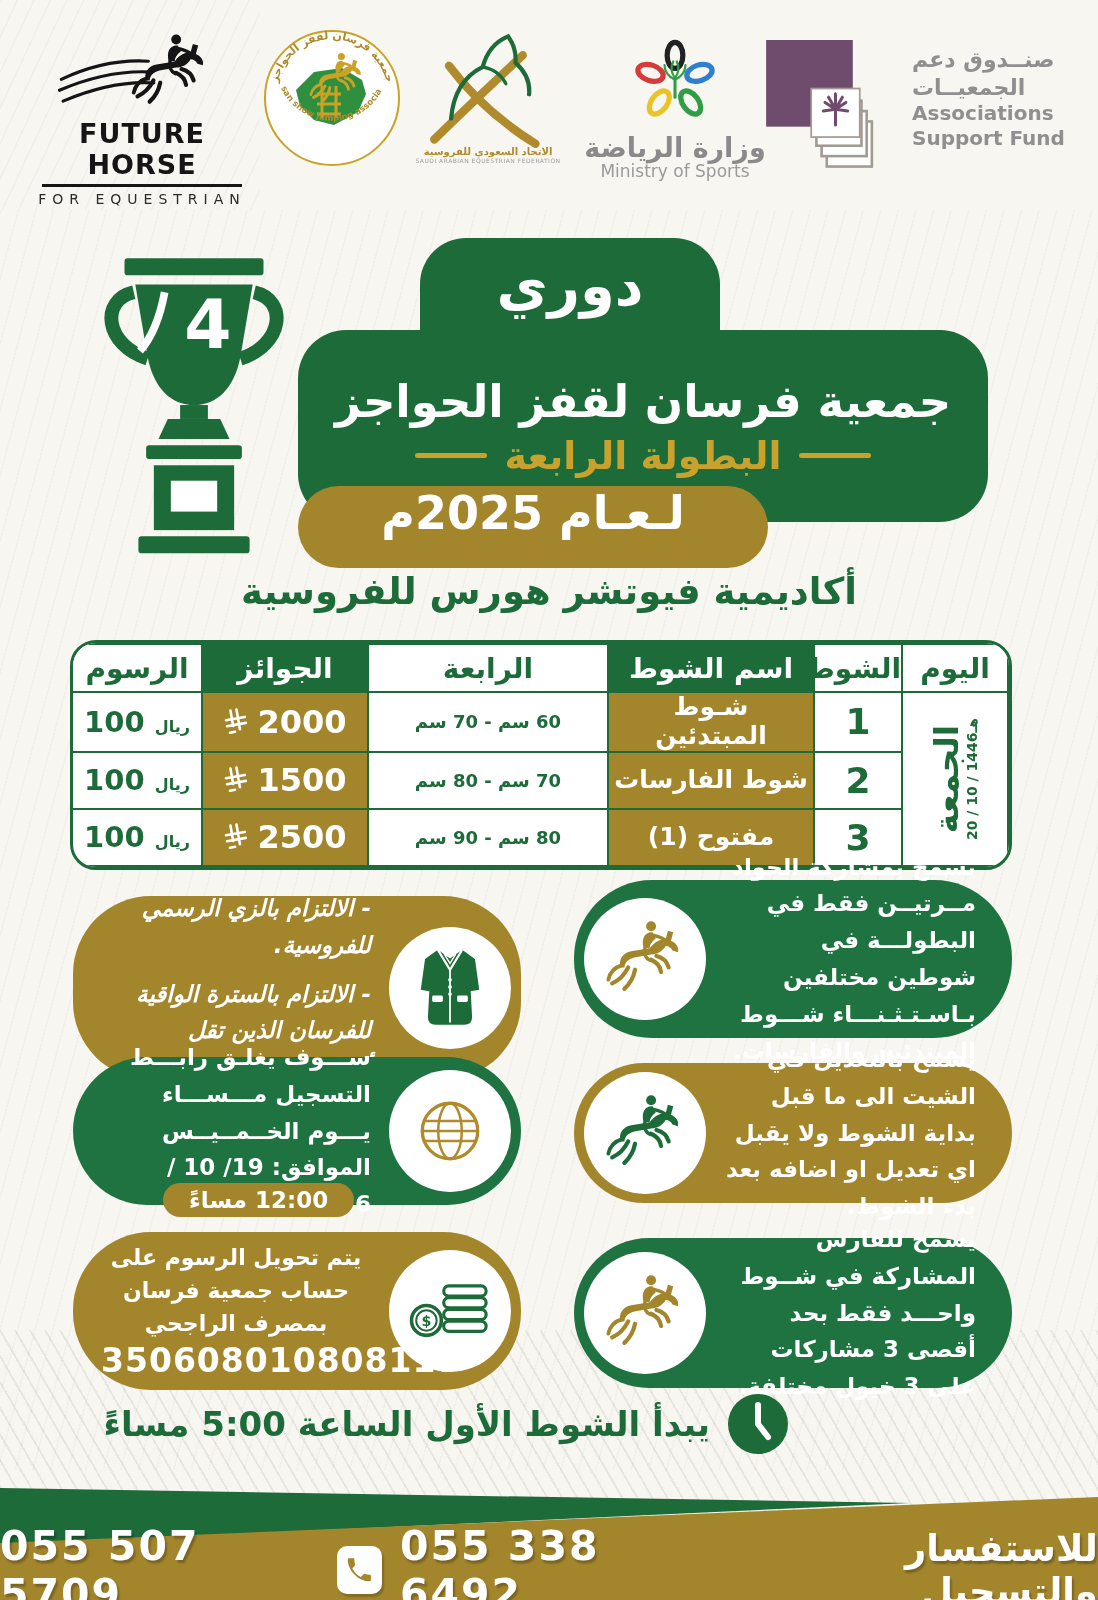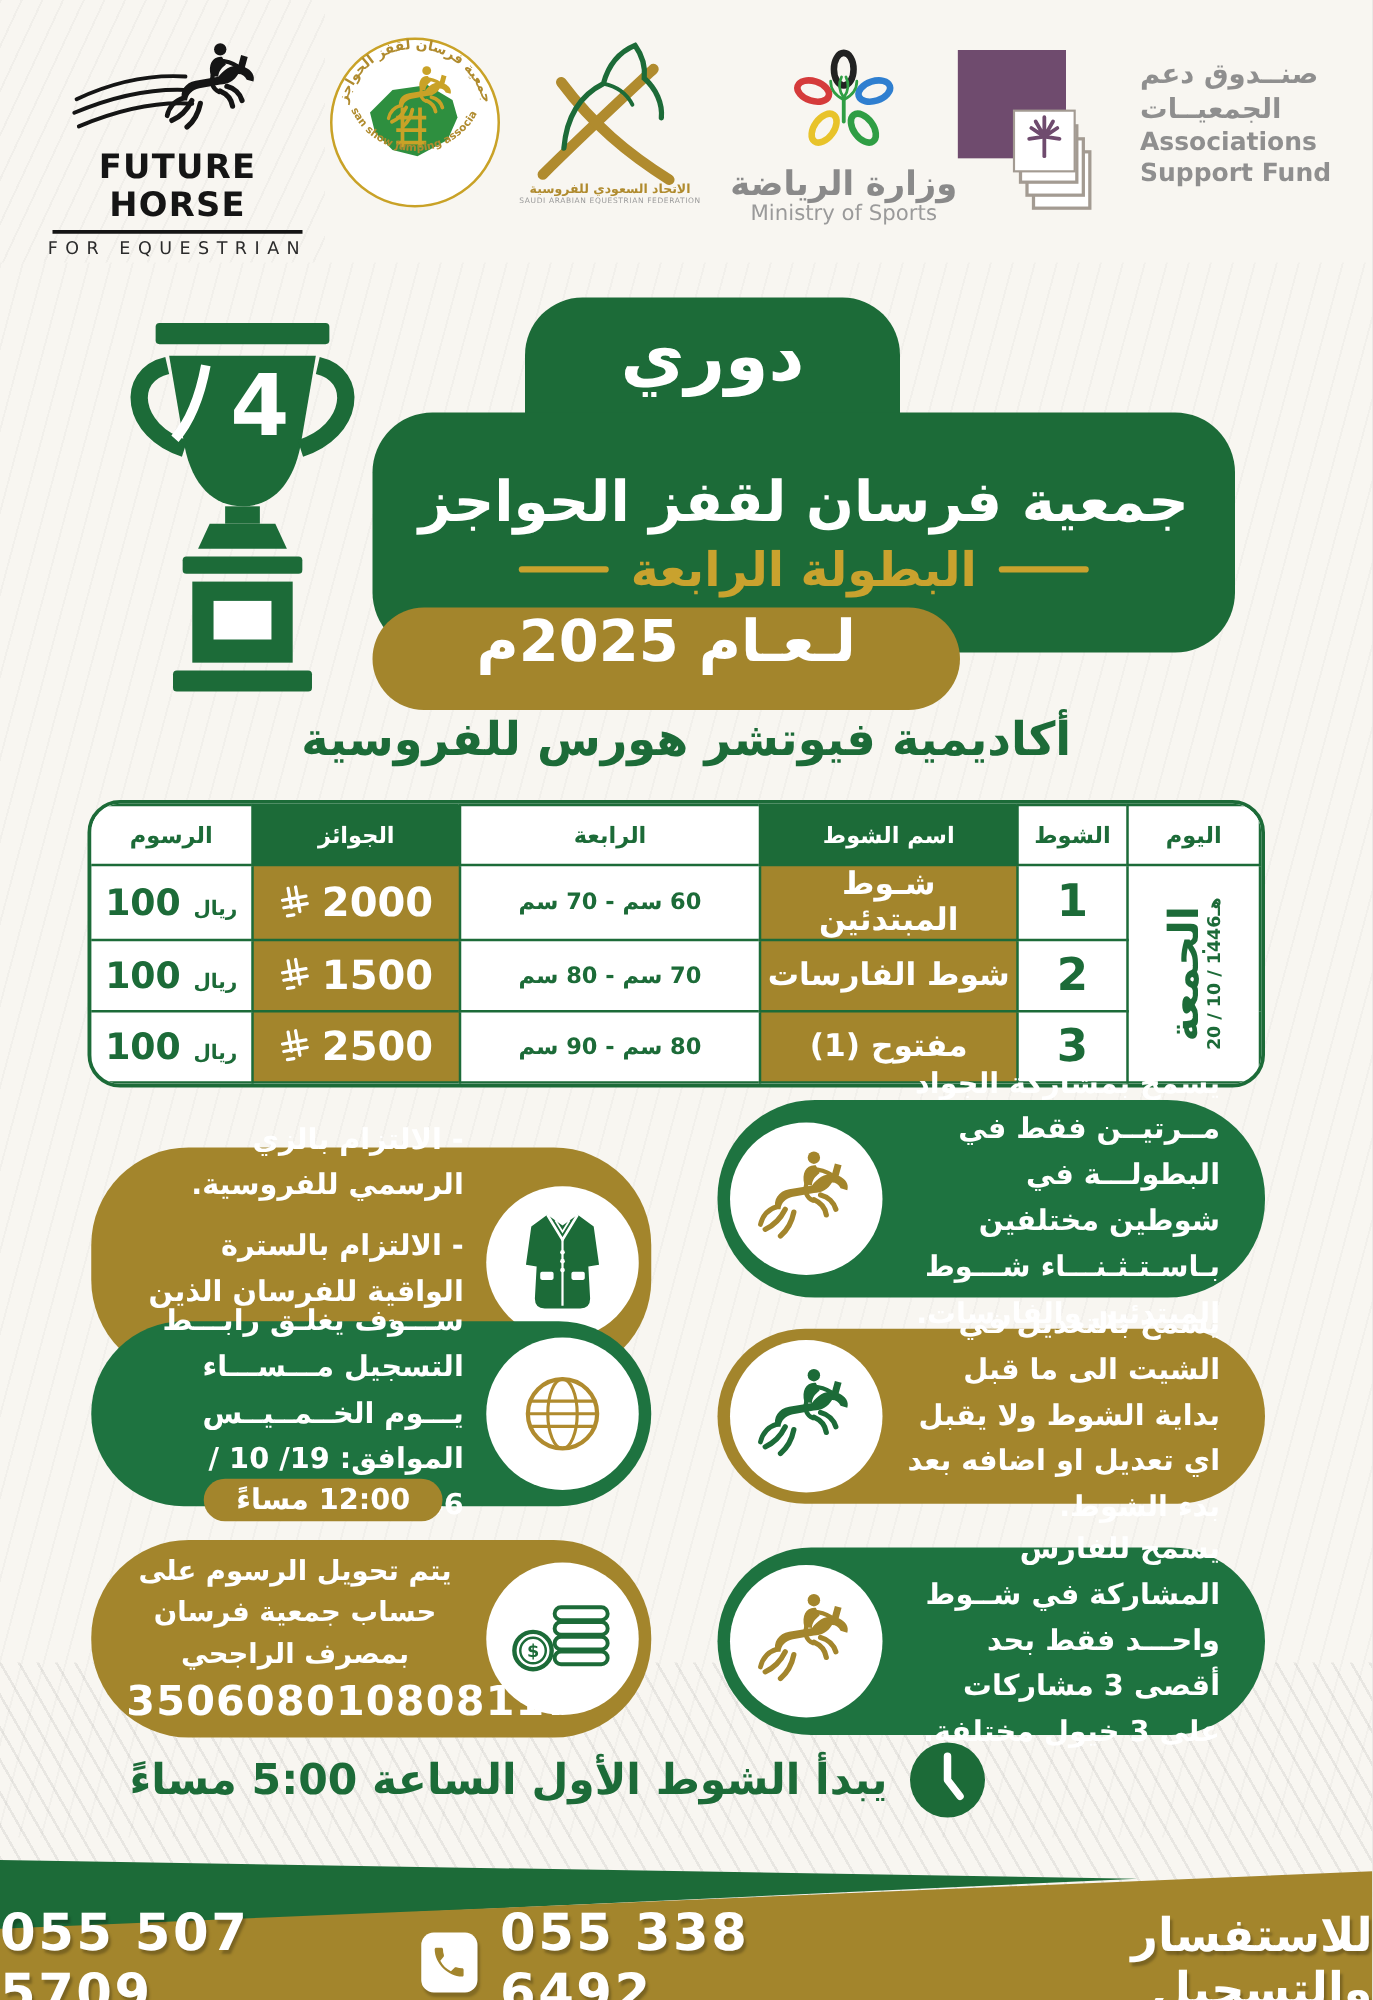--- a/index.html
+++ b/index.html
@@ -54,21 +54,21 @@
   .year-pill{left:298px;top:486px;width:470px;height:82px;background:var(--gold);border-radius:44px;
     display:flex;align-items:flex-start;justify-content:center;color:#fff;font-size:46px;font-weight:800;z-index:2;}
   .academy{left:0;top:570px;width:1098px;text-align:center;color:var(--green);font-size:37px;font-weight:800;}
 
   
   .table-wrap{left:70px;top:640px;width:942px;border:3px solid var(--green);border-radius:26px;overflow:hidden;background:#fff;}
   table.sched{border-collapse:collapse;width:100%;table-layout:fixed;}
   .sched td,.sched th{border:2.5px solid var(--green);text-align:center;vertical-align:middle;padding:0;}
   .sched tr.hd{height:48px;}
   .sched tr.bd{height:57px;}
-  .sched th{color:var(--green);font-size:18px;font-weight:800;background:#fff;}
+  .sched th{color:var(--green);font-size:28px;font-weight:800;background:#fff;}
   .sched th.ghead{background:var(--green);color:#fff;}
   .sched td{color:var(--green);font-weight:800;}
   .sched td.goldcell{background:var(--gold);color:#fff;}
   .round-no{font-size:36px;}
   .round-name{font-size:25px;white-space:pre-line;line-height:1.15;}
   .height-cell{font-size:18px;}
   .prize-wrap{display:inline-flex;align-items:center;gap:8px;}
   .prize-num{font-size:32px;font-weight:800;}
   .fee{direction:ltr;font-size:29px;}
   .fee .unit{font-size:16px;}
@@ -85,21 +85,21 @@
   .bubble.goldb{background:var(--gold);}
   .icircle{position:absolute;width:122px;height:122px;background:#fff;border-radius:50%;
     display:flex;align-items:center;justify-content:center;}
   .right-col .icircle{left:10px;top:50%;transform:translateY(-50%);}
   .left-col .icircle{right:10px;top:50%;transform:translateY(-50%);}
   .right-col{left:574px;width:438px;}
   .left-col{left:73px;width:448px;}
   .right-col .txt{padding:18px 36px 18px 150px;}
   .left-col .txt{padding:18px 150px 18px 34px;}
   .b1r{top:880px;height:158px;display:flex;align-items:center;}
-  .b1l{top:918px;height:184px;display:flex;align-items:center;}
+  .b1l{top:896px;height:184px;display:flex;align-items:center;font-style:italic;}
   .b2l{top:1057px;height:148px;display:flex;align-items:center;}
   .b2r{top:1063px;height:140px;display:flex;align-items:center;}
   .b3l{top:1232px;height:158px;display:flex;flex-direction:column;justify-content:center;}
   .b3r{top:1238px;height:150px;display:flex;align-items:center;}
   .time-pill{position:absolute;left:90px;bottom:-12px;background:var(--gold);border-radius:18px;
     padding:4px 26px;color:#fff;font-size:23px;font-weight:800;white-space:nowrap;}
   .pay-line{font-size:22px;font-weight:700;text-align:center;line-height:1.5;}
   .pay-acc{font-size:33px;font-weight:700;direction:ltr;text-align:center;line-height:1.25;letter-spacing:1px;}
   .b3l .wrap{padding:10px 150px 10px 28px;}
 

